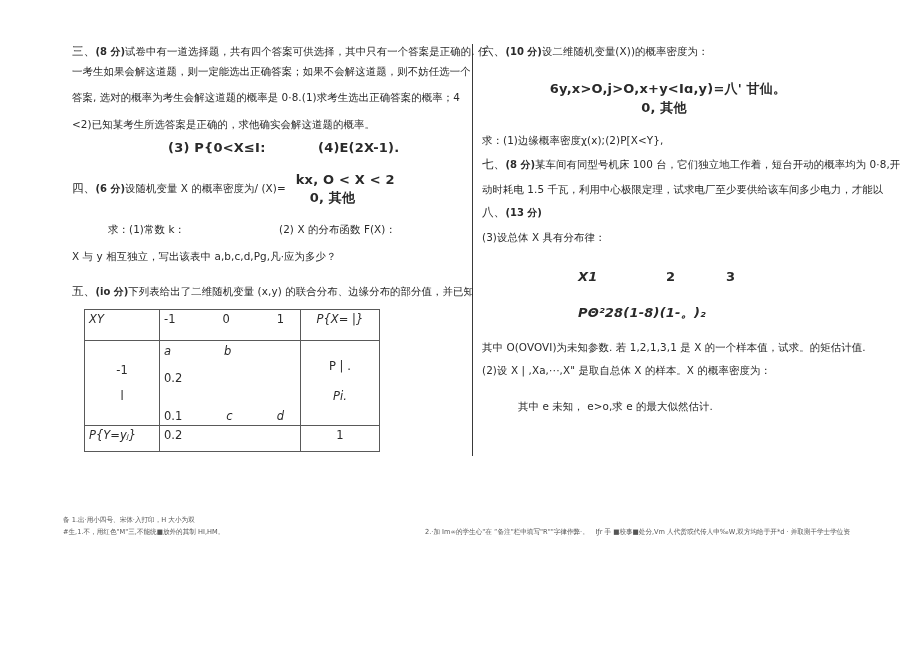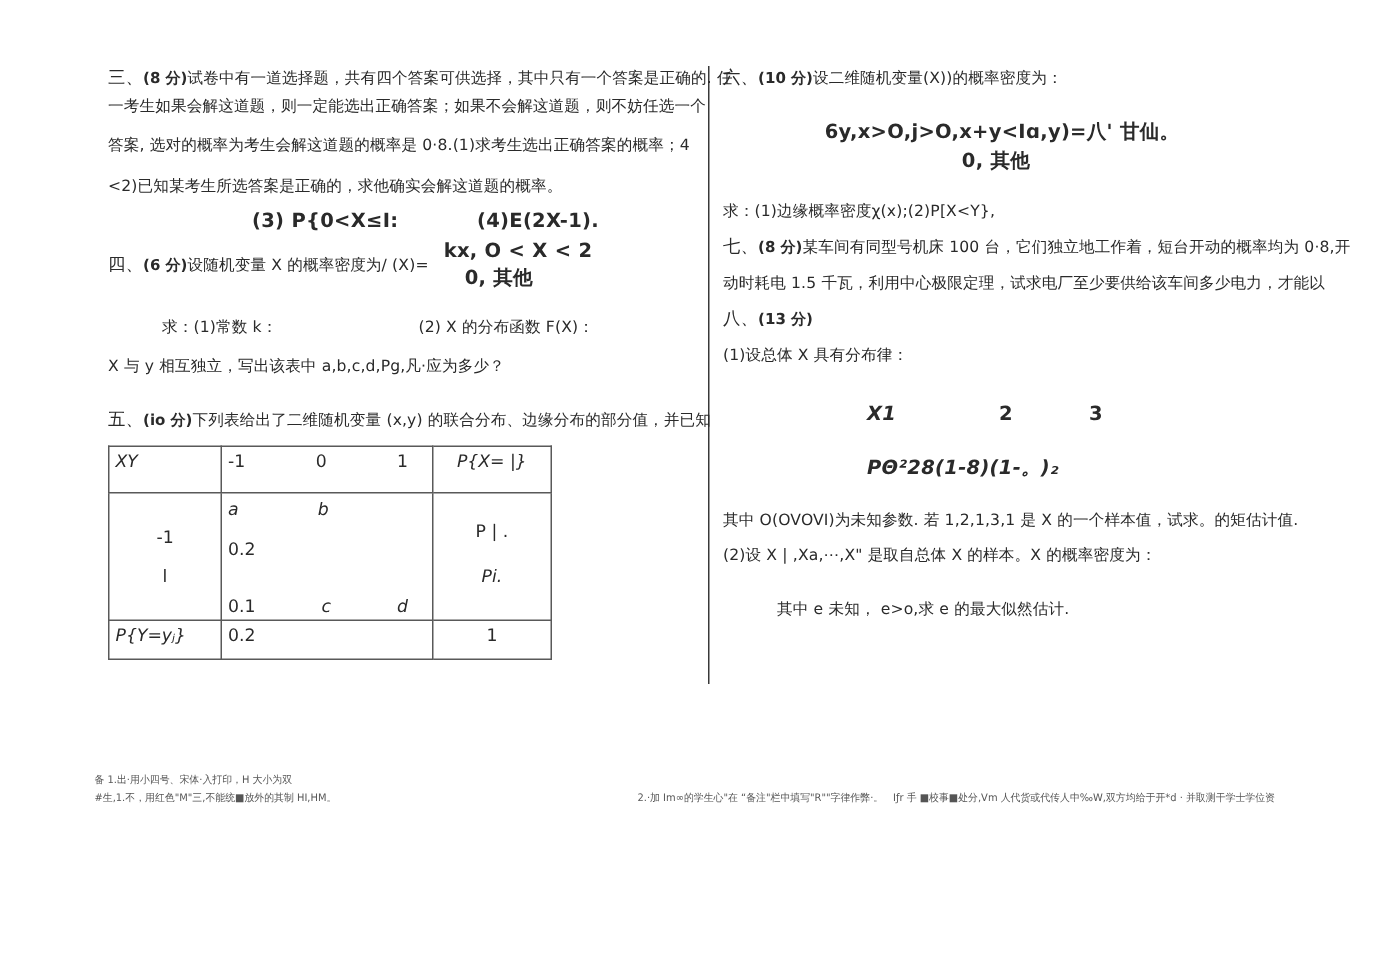--- a/index.html
+++ b/index.html
@@ -70,21 +70,21 @@
     position: relative;
     display: inline-block;
     vertical-align: middle;
   }
   .piece .row1, .piece .row2 { white-space: nowrap; }
   .piece .row2 { padding-left: 14px; }
 
   
   .jtable {
     position: absolute;
-    left: 0px;
+    left: 12px;
     top: 0px;
     width: 296px;
     border-collapse: collapse;
     font-size: 11.5px;
     color: #2e2e2e;
   }
   .jtable td {
     border: 1px solid #5a5a5a;
     padding: 2px 4px;
     vertical-align: top;
@@ -129,21 +129,21 @@
 
     <div class="col" id="col-left">
 
       <div>
         <p class="line tight">
           <span class="sec">三、</span><span class="big">(8 分)</span><span class="cjk-small">试卷中有一道选择题，共有四个答案可供选择，其中只有一个答案是正确的. 任</span>
         </p>
         <p class="line tight cjk-small">一考生如果会解这道题，则一定能选出正确答案；如果不会解这道题，则不妨任选一个</p>
         <p class="line tight cjk-small gap" style="margin-top:12px">答案, 选对的概率为考生会解这道题的概率是 0·8.(1)求考生选出正确答案的概率；4</p>
         <p class="line cjk-small">&lt;2)已知某考生所选答案是正确的，求他确实会解这道题的概率。</p>
-        <p class="line indent-2 mathy" style="margin-bottom:2px">
+        <p class="line indent-2 mathy" style="margin-bottom:14px">
           <span style="display:inline-block;width:150px">(3) P{0&lt;X≤I:</span><span>(4)E(2X-1).</span>
         </p>
       </div>
 
       <div>
         <p class="line" style="margin-bottom:2px">
           <span class="sec">四、</span><span class="big">(6 分)</span><span class="cjk-small">设随机变量 X 的概率密度为/ (X)=</span><span class="piece" style="margin-left:10px">
             <span class="row1 mathy">kx, O &lt; X &lt; 2</span><br>
             <span class="row2 mathy">0, 其他</span>
           </span>
@@ -238,21 +238,21 @@
         <p class="line" style="margin-bottom:9px">
           <span class="sec">七、</span><span class="big">(8 分)</span><span class="cjk-small">某车间有同型号机床 100 台，它们独立地工作着，短台开动的概率均为 0·8,开</span>
         </p>
         <p class="line cjk-small" style="margin-bottom:9px">动时耗电 1.5 千瓦，利用中心极限定理，试求电厂至少要供给该车间多少电力，才能以</p>
       </div>
 
       <div>
         <p class="line" style="margin-bottom:9px">
           <span class="sec">八、</span><span class="big">(13 分)</span>
         </p>
-        <p class="line cjk-small" style="margin-bottom:24px">(1)设总体 X 具有分布律：</p>
+        <p class="line cjk-small" style="margin-bottom:24px">(3)设总体 X 具有分布律：</p>
 
         <p class="line indent-2 mathy" style="margin-bottom:18px">
           <span class="ital" style="display:inline-block;width:88px">X1</span><span style="display:inline-block;width:60px">2</span><span>3</span>
         </p>
         <p class="line indent-2 mathy ital" style="margin-bottom:18px">PΘ²28(1-8)(1-。)₂</p>
 
         <p class="line cjk-small" style="margin-bottom:9px">其中 O(OVOVI)为未知参数. 若 1,2,1,3,1 是 X 的一个样本值，试求。的矩估计值.</p>
         <p class="line cjk-small" style="margin-bottom:22px">(2)设 X | ,Xa,⋯,X" 是取自总体 X 的样本。X 的概率密度为：</p>
 
 

